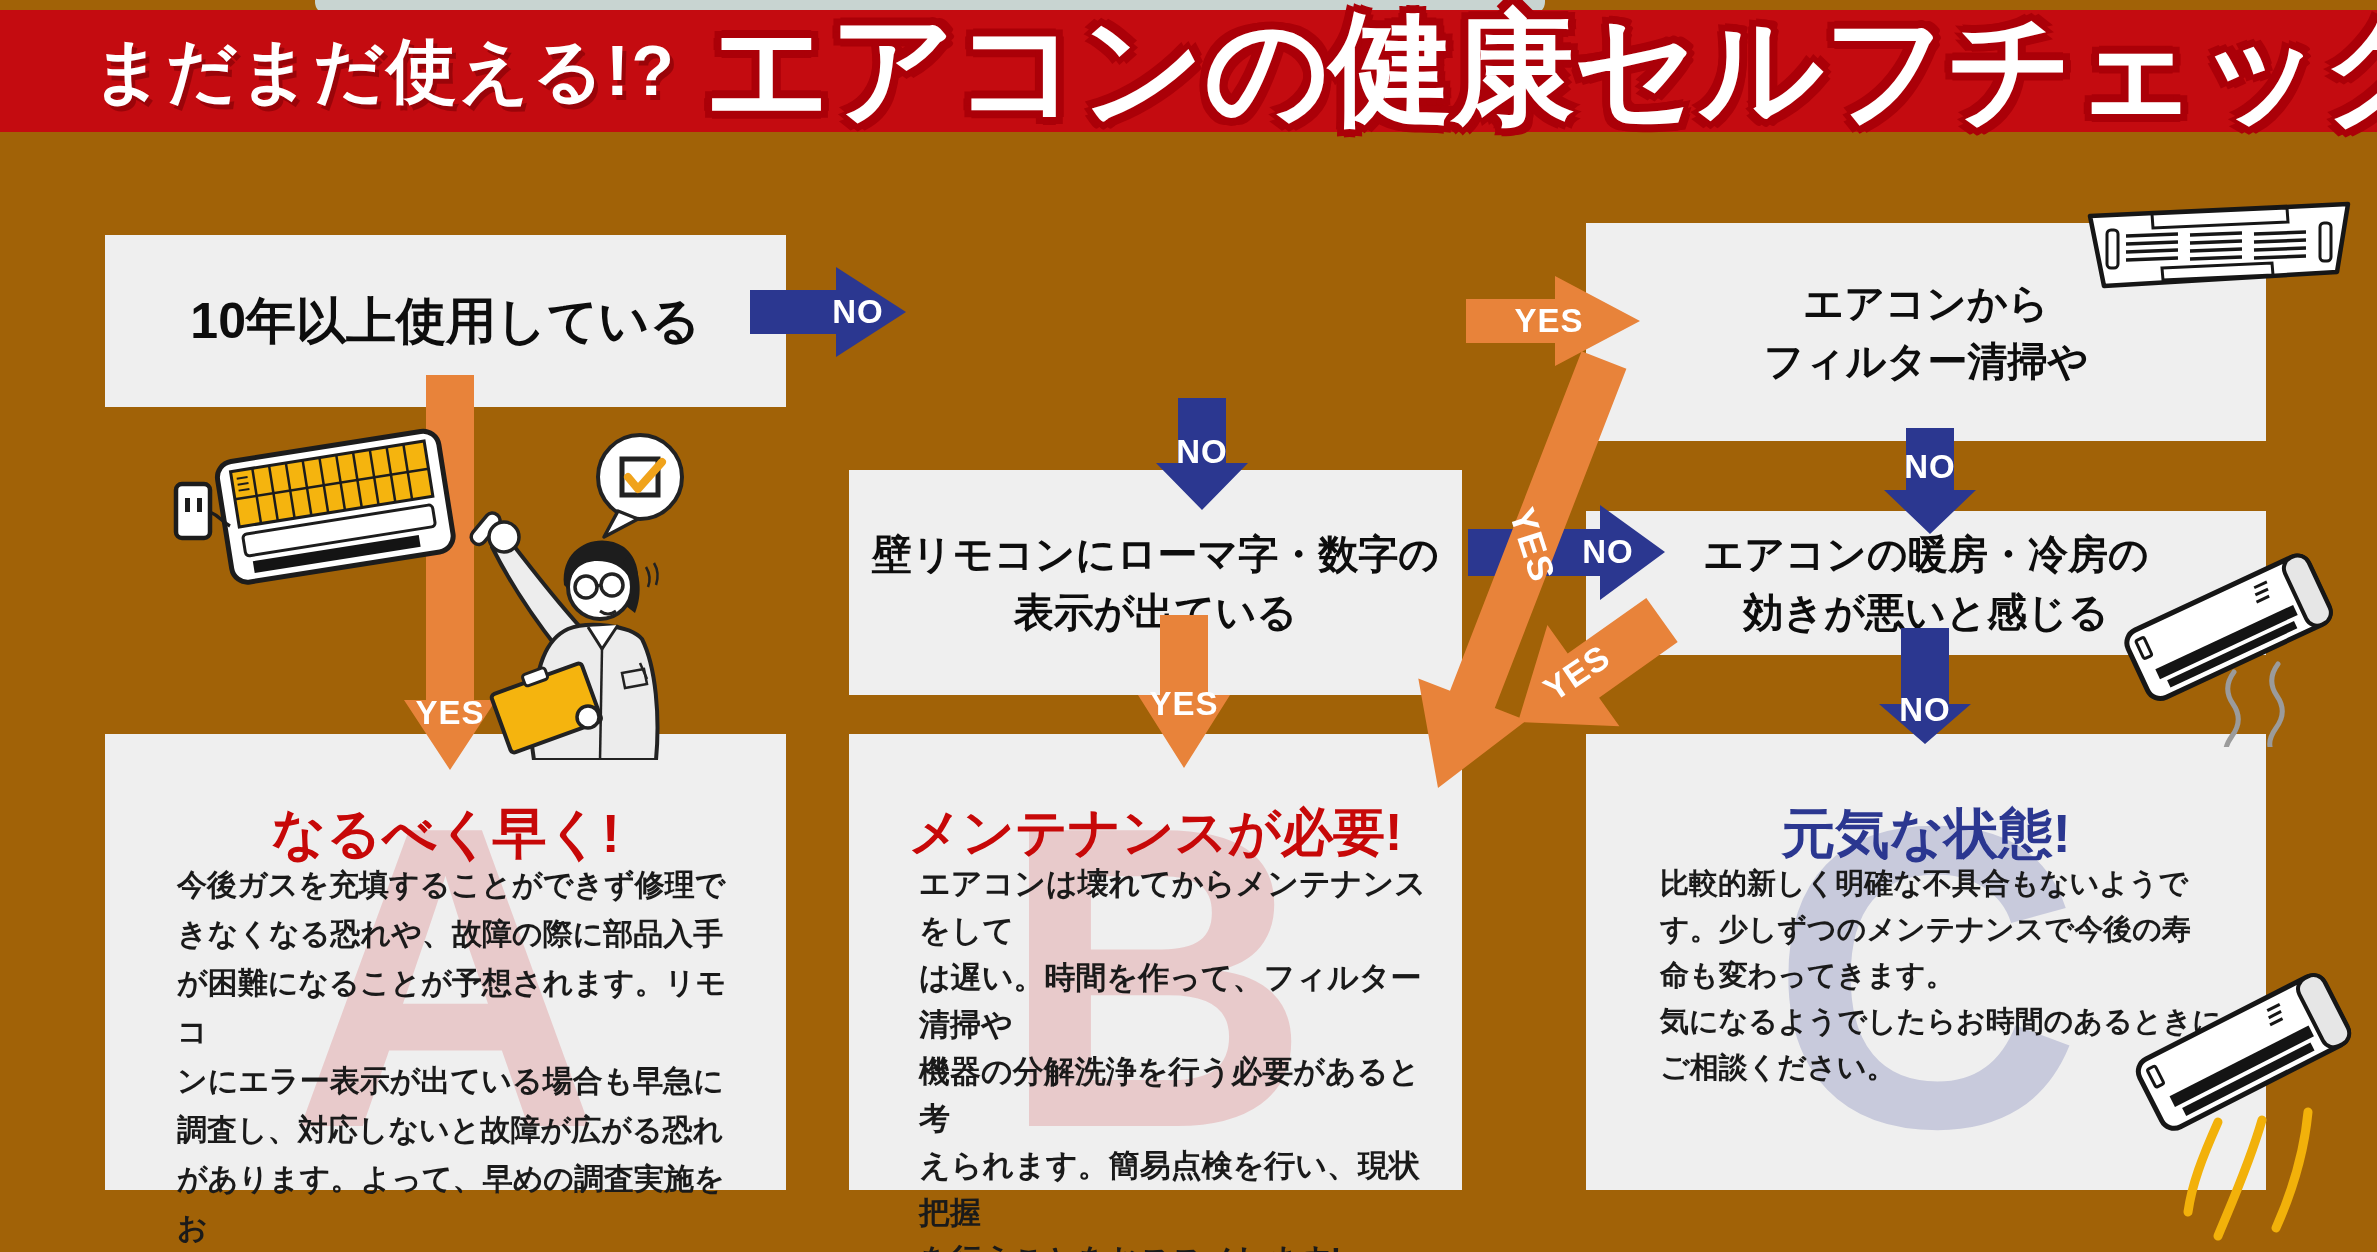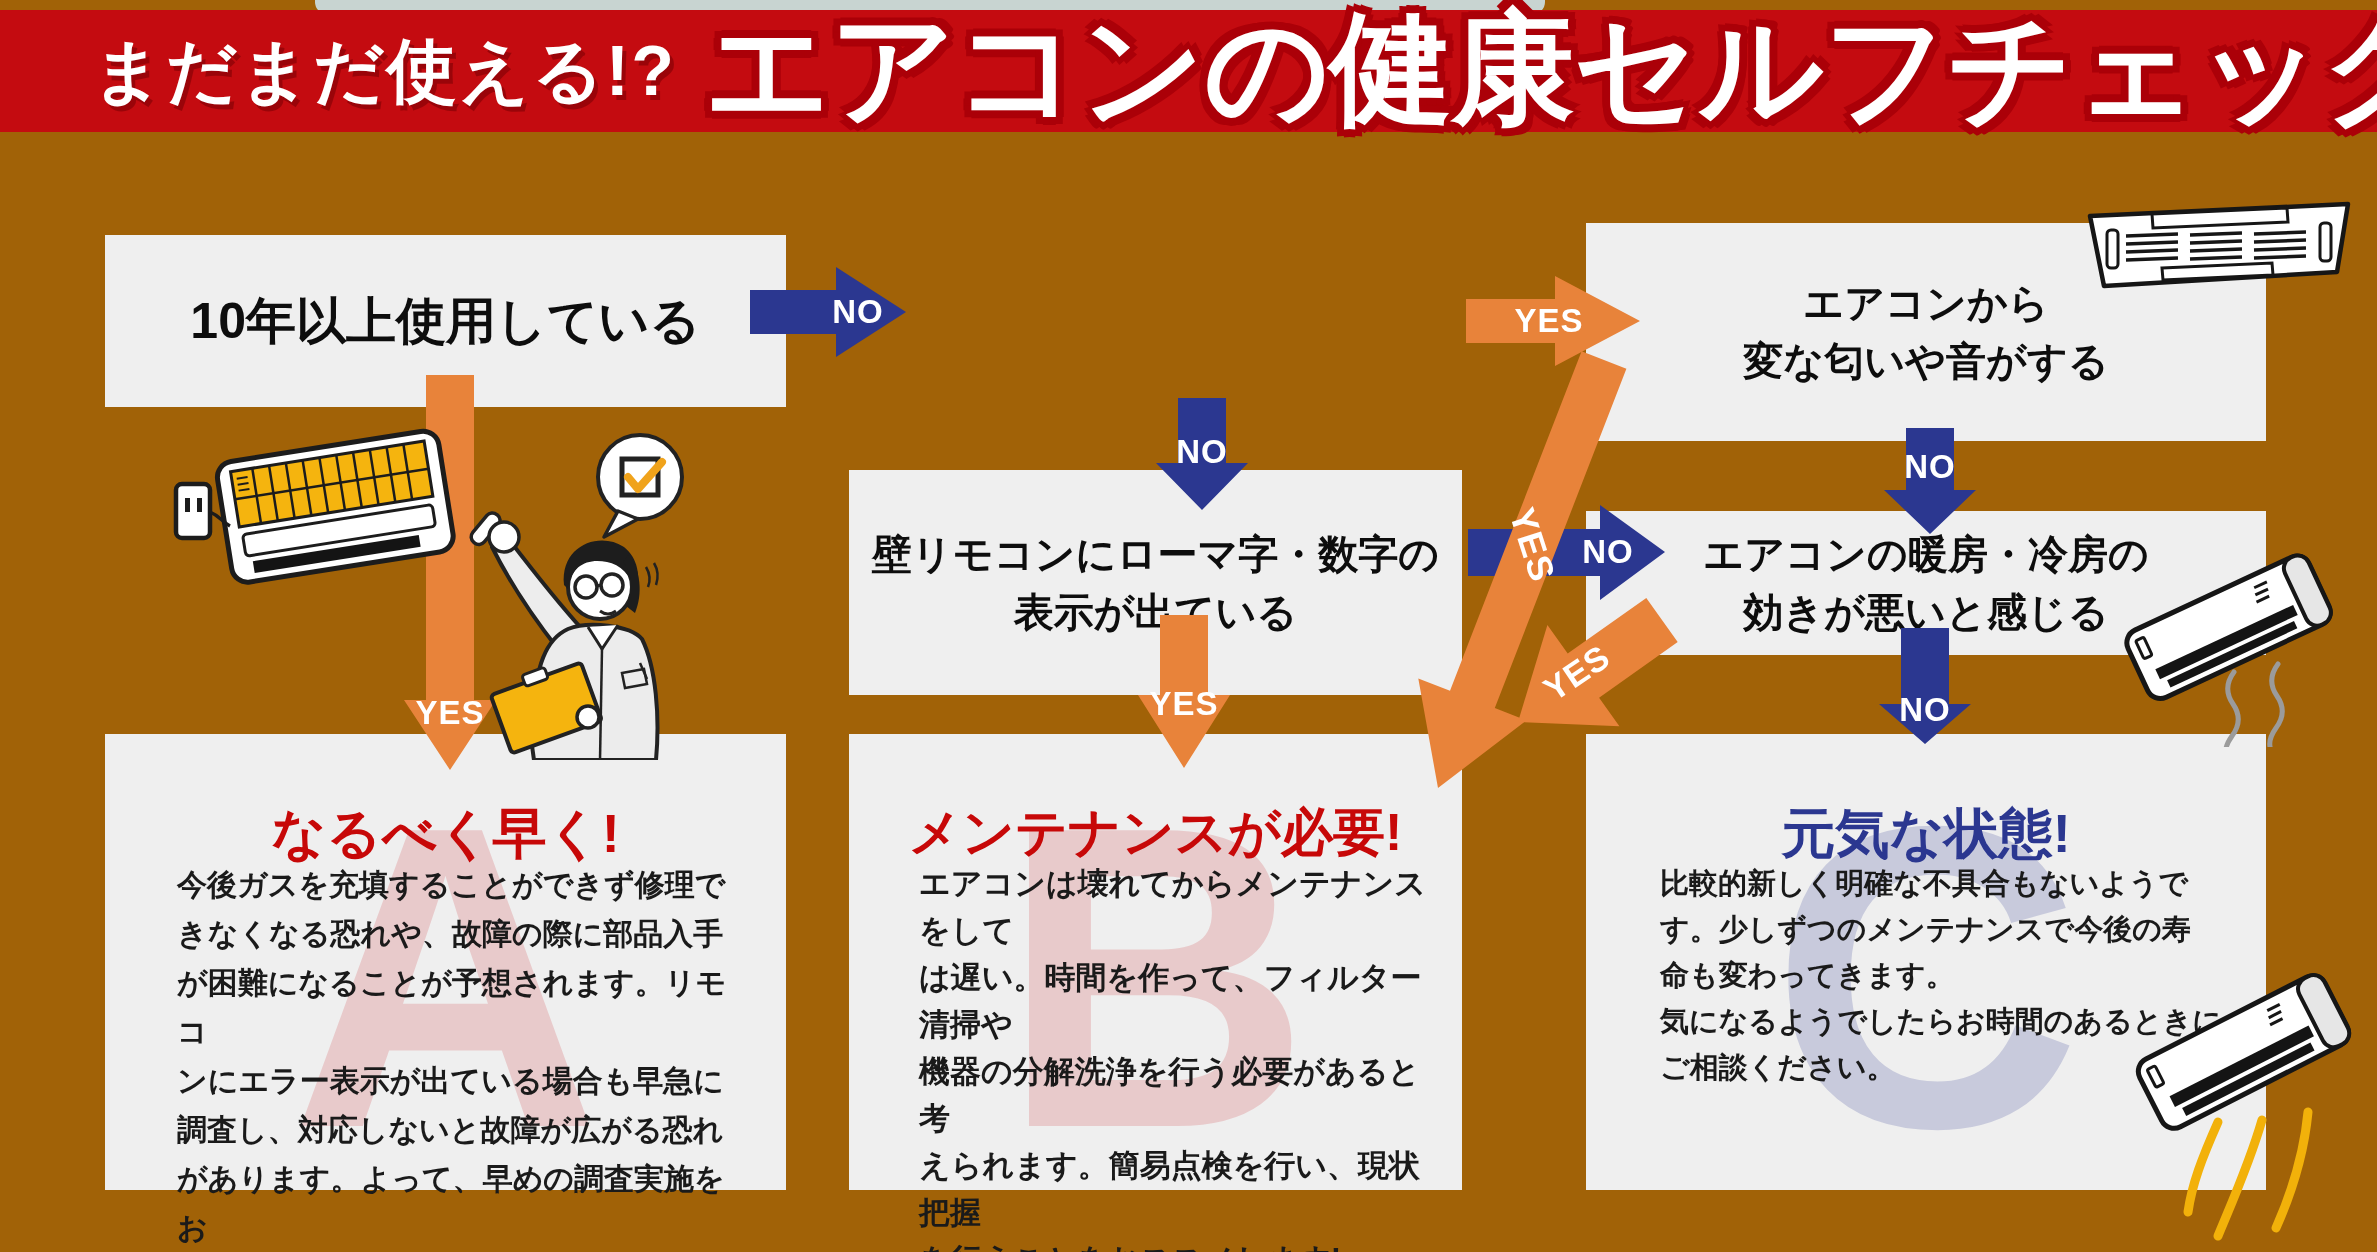--- a/index.html
+++ b/index.html
@@ -41,21 +41,21 @@
   <div class="sky"></div>
   <div class="banner"></div>
   <div class="catchphrase">まだまだ使える!?</div>
   <div class="big-title">エアコンの健康セルフチェック</div>
 
   <div class="qbox" style="left:105px;top:235px;width:681px;height:172px;">
     <div class="qtext" style="font-size:50px;">10年以上使用している</div>
   </div>
   <div class="qbox" style="left:1586px;top:223px;width:680px;height:218px;">
     <div class="qtext" style="font-size:40px;">エアコンから
-変な匂いや音がする</div>
+フィルター清掃や</div>
   </div>
   <div class="qbox" style="left:1586px;top:511px;width:680px;height:144px;">
     <div class="qtext" style="font-size:40px;">エアコンの暖房・冷房の
 効きが悪いと感じる</div>
   </div>
   <div class="qbox" style="left:849px;top:470px;width:613px;height:225px;">
     <div class="qtext" style="font-size:40px;">壁リモコンにローマ字・数字の
 表示が出ている</div>
   </div>
 

